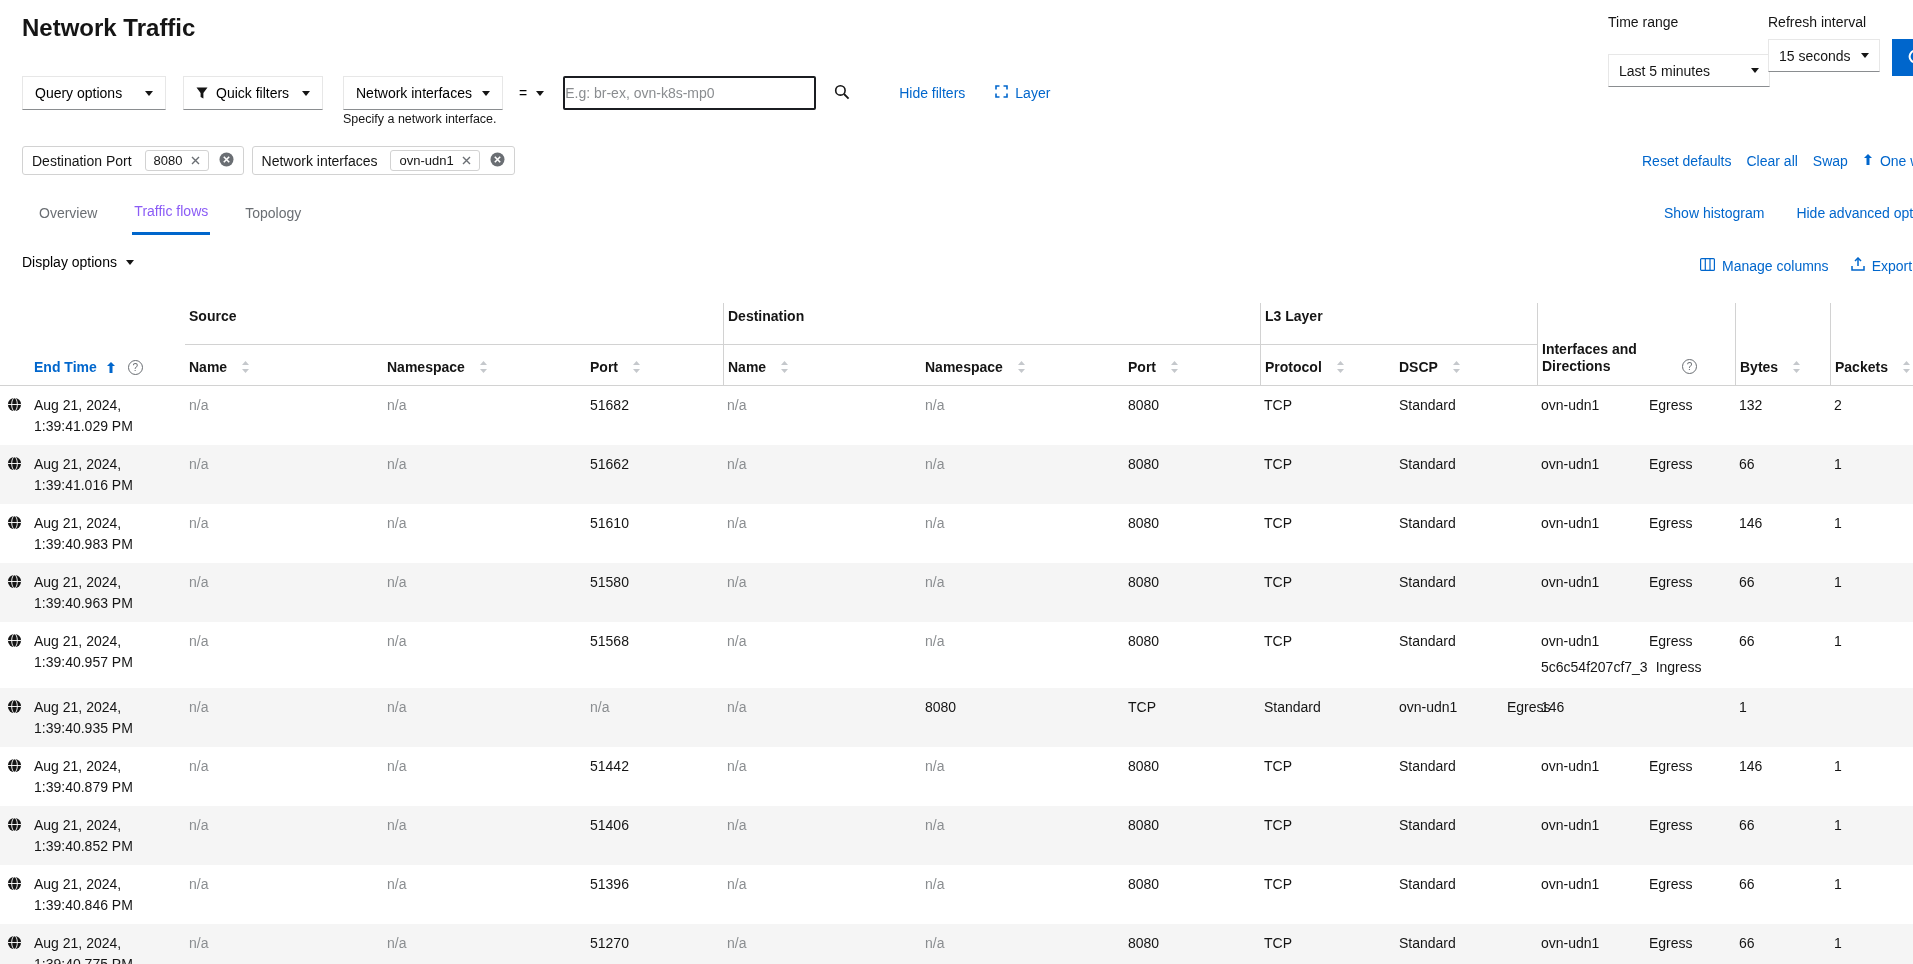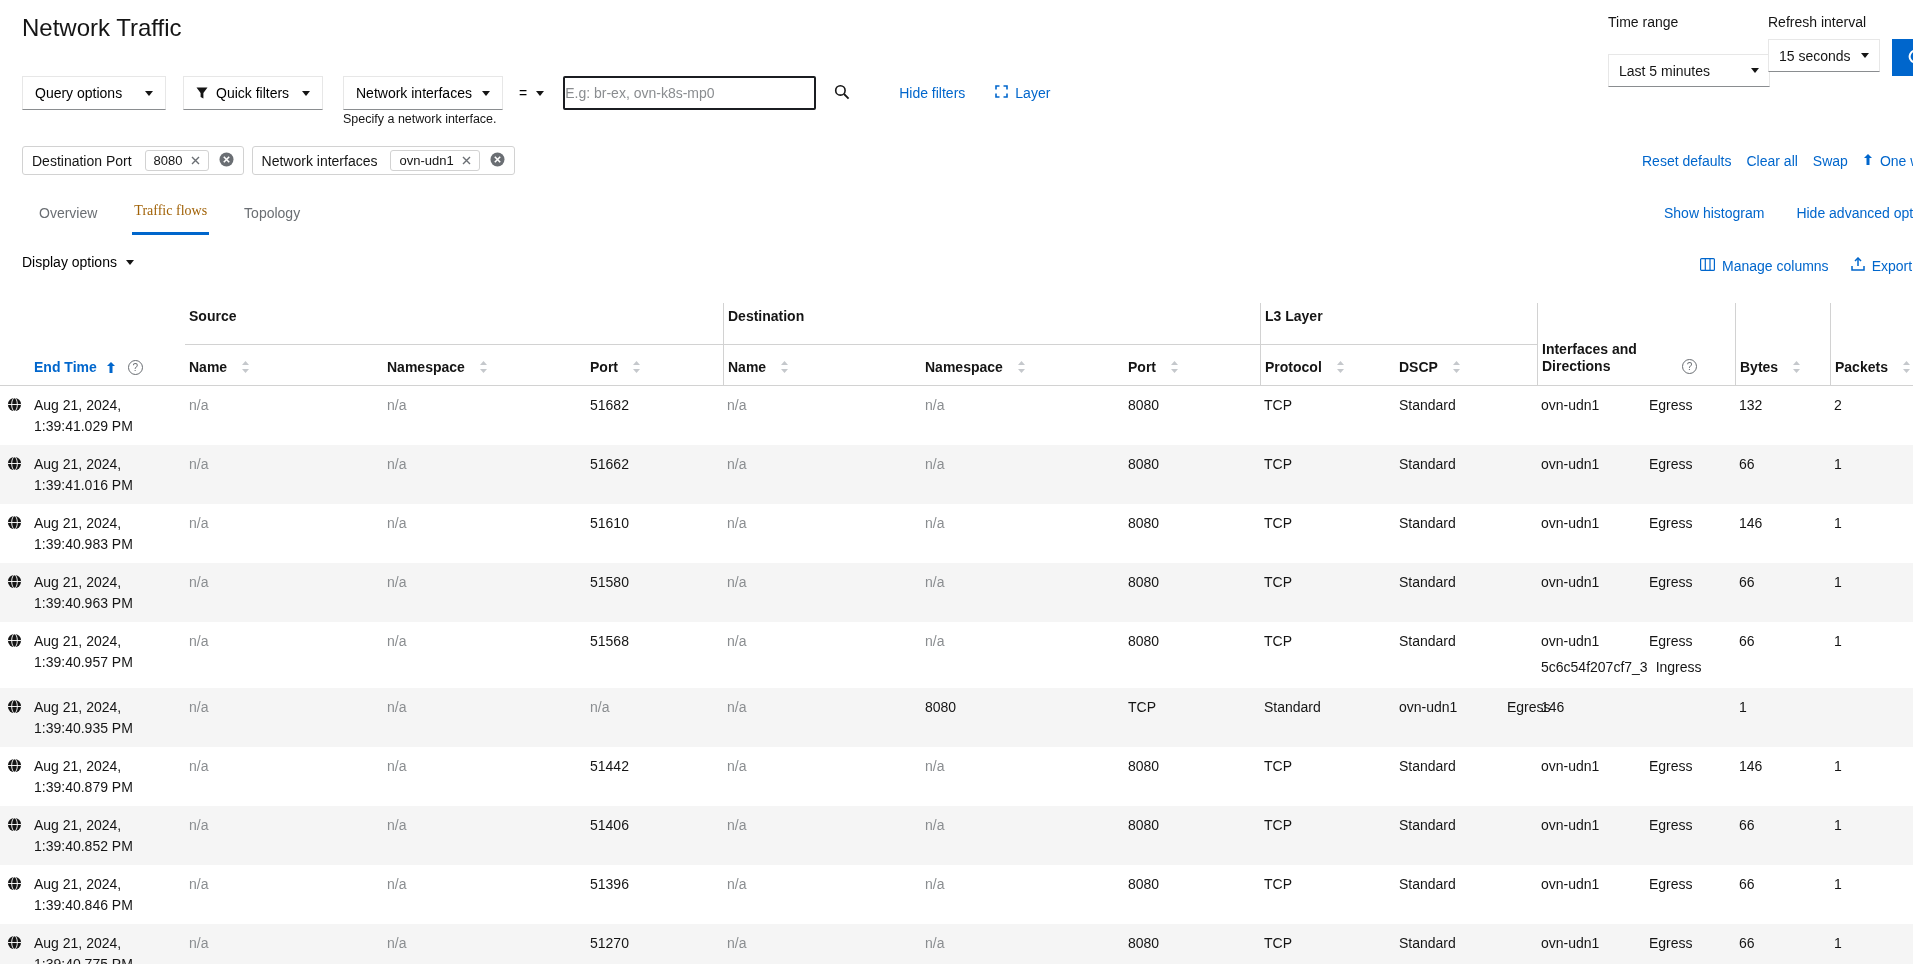--- a/index.html
+++ b/index.html
@@ -11,21 +11,21 @@
     --na: #8a8d90;
   }
   html,body { width:1913px; height:964px; }
   body {
     position: relative; overflow: hidden; background:#fff;
     font-family: "Liberation Sans", sans-serif; color:#151515; font-size:14px;
   }
   .abs { position:absolute; }
 
   
-  .page-title { left:22px; top:14px; font-size:24px; font-weight:400; }
+  .page-title { left:22px; top:14px; font-size:24px; font-weight:700; }
   .ctl-group label { display:block; font-size:14px; margin-bottom:9px; }
   .select-toggle {
     display:flex; align-items:center; background:#fff; height:33px; padding:0 10px;
     border:1px solid #e7e7e7; border-bottom-color:#8a8d90; font-size:14px; cursor:pointer;
     white-space:nowrap;
   }
   .caret { width:0; height:0; border-left:4px solid transparent; border-right:4px solid transparent; border-top:5px solid #151515; margin-left:auto; flex:none; }
   .time-range-group { left:1608px; top:14px; }
   .time-range-group .select-toggle { width:162px;margin-top:24px; }
   .refresh-group { left:1768px; top:14px; }
@@ -57,21 +57,21 @@
   .chip-group { display:inline-flex; align-items:center; border:1px solid var(--border); border-radius:3px; padding:3px 9px; background:#fff; }
   .chip-group .cat { font-size:14px; margin-right:13px; }
   .chip { display:inline-flex; align-items:center; gap:8px; border:1px solid var(--border); border-radius:3px; padding:2px 8px; font-size:13px; background:#fff; }
   .chip .chip-close { background:none; border:none; cursor:pointer; display:inline-flex; padding:0; }
   .group-clear { background:none; border:none; cursor:pointer; display:inline-flex; margin-left:10px; padding:0; }
   .filter-links { left:1642px; top:153px; display:flex; gap:15px; align-items:center; }
 
   
   .tabs { left:37px; top:199px; display:flex; gap:33px; }
   .tab { font-size:14px; color:var(--gray-text); padding:4px 2px 13px 2px; cursor:pointer; background:none; border:none; font-family:"Liberation Sans",sans-serif; }
-  .tab.active { color:#a16207; border-bottom:3px solid var(--accent);font-family:Liberation Serif, serif; }
+  .tab.active { color:#8b5cf6; border-bottom:3px solid var(--accent); }
   .tab-links { left:1664px; top:205px; display:flex; gap:32px; }
 
   
   .display-row { left:22px; top:254px; }
   .view-links { left:1700px; top:257px; display:flex; gap:22px; }
 
   
   .flows-table { left:0; top:303px; width:1913px; height:661px; overflow:hidden; }
   .thead {
     display:grid; grid-template-columns:var(--cols); grid-template-rows:42px 40px;

